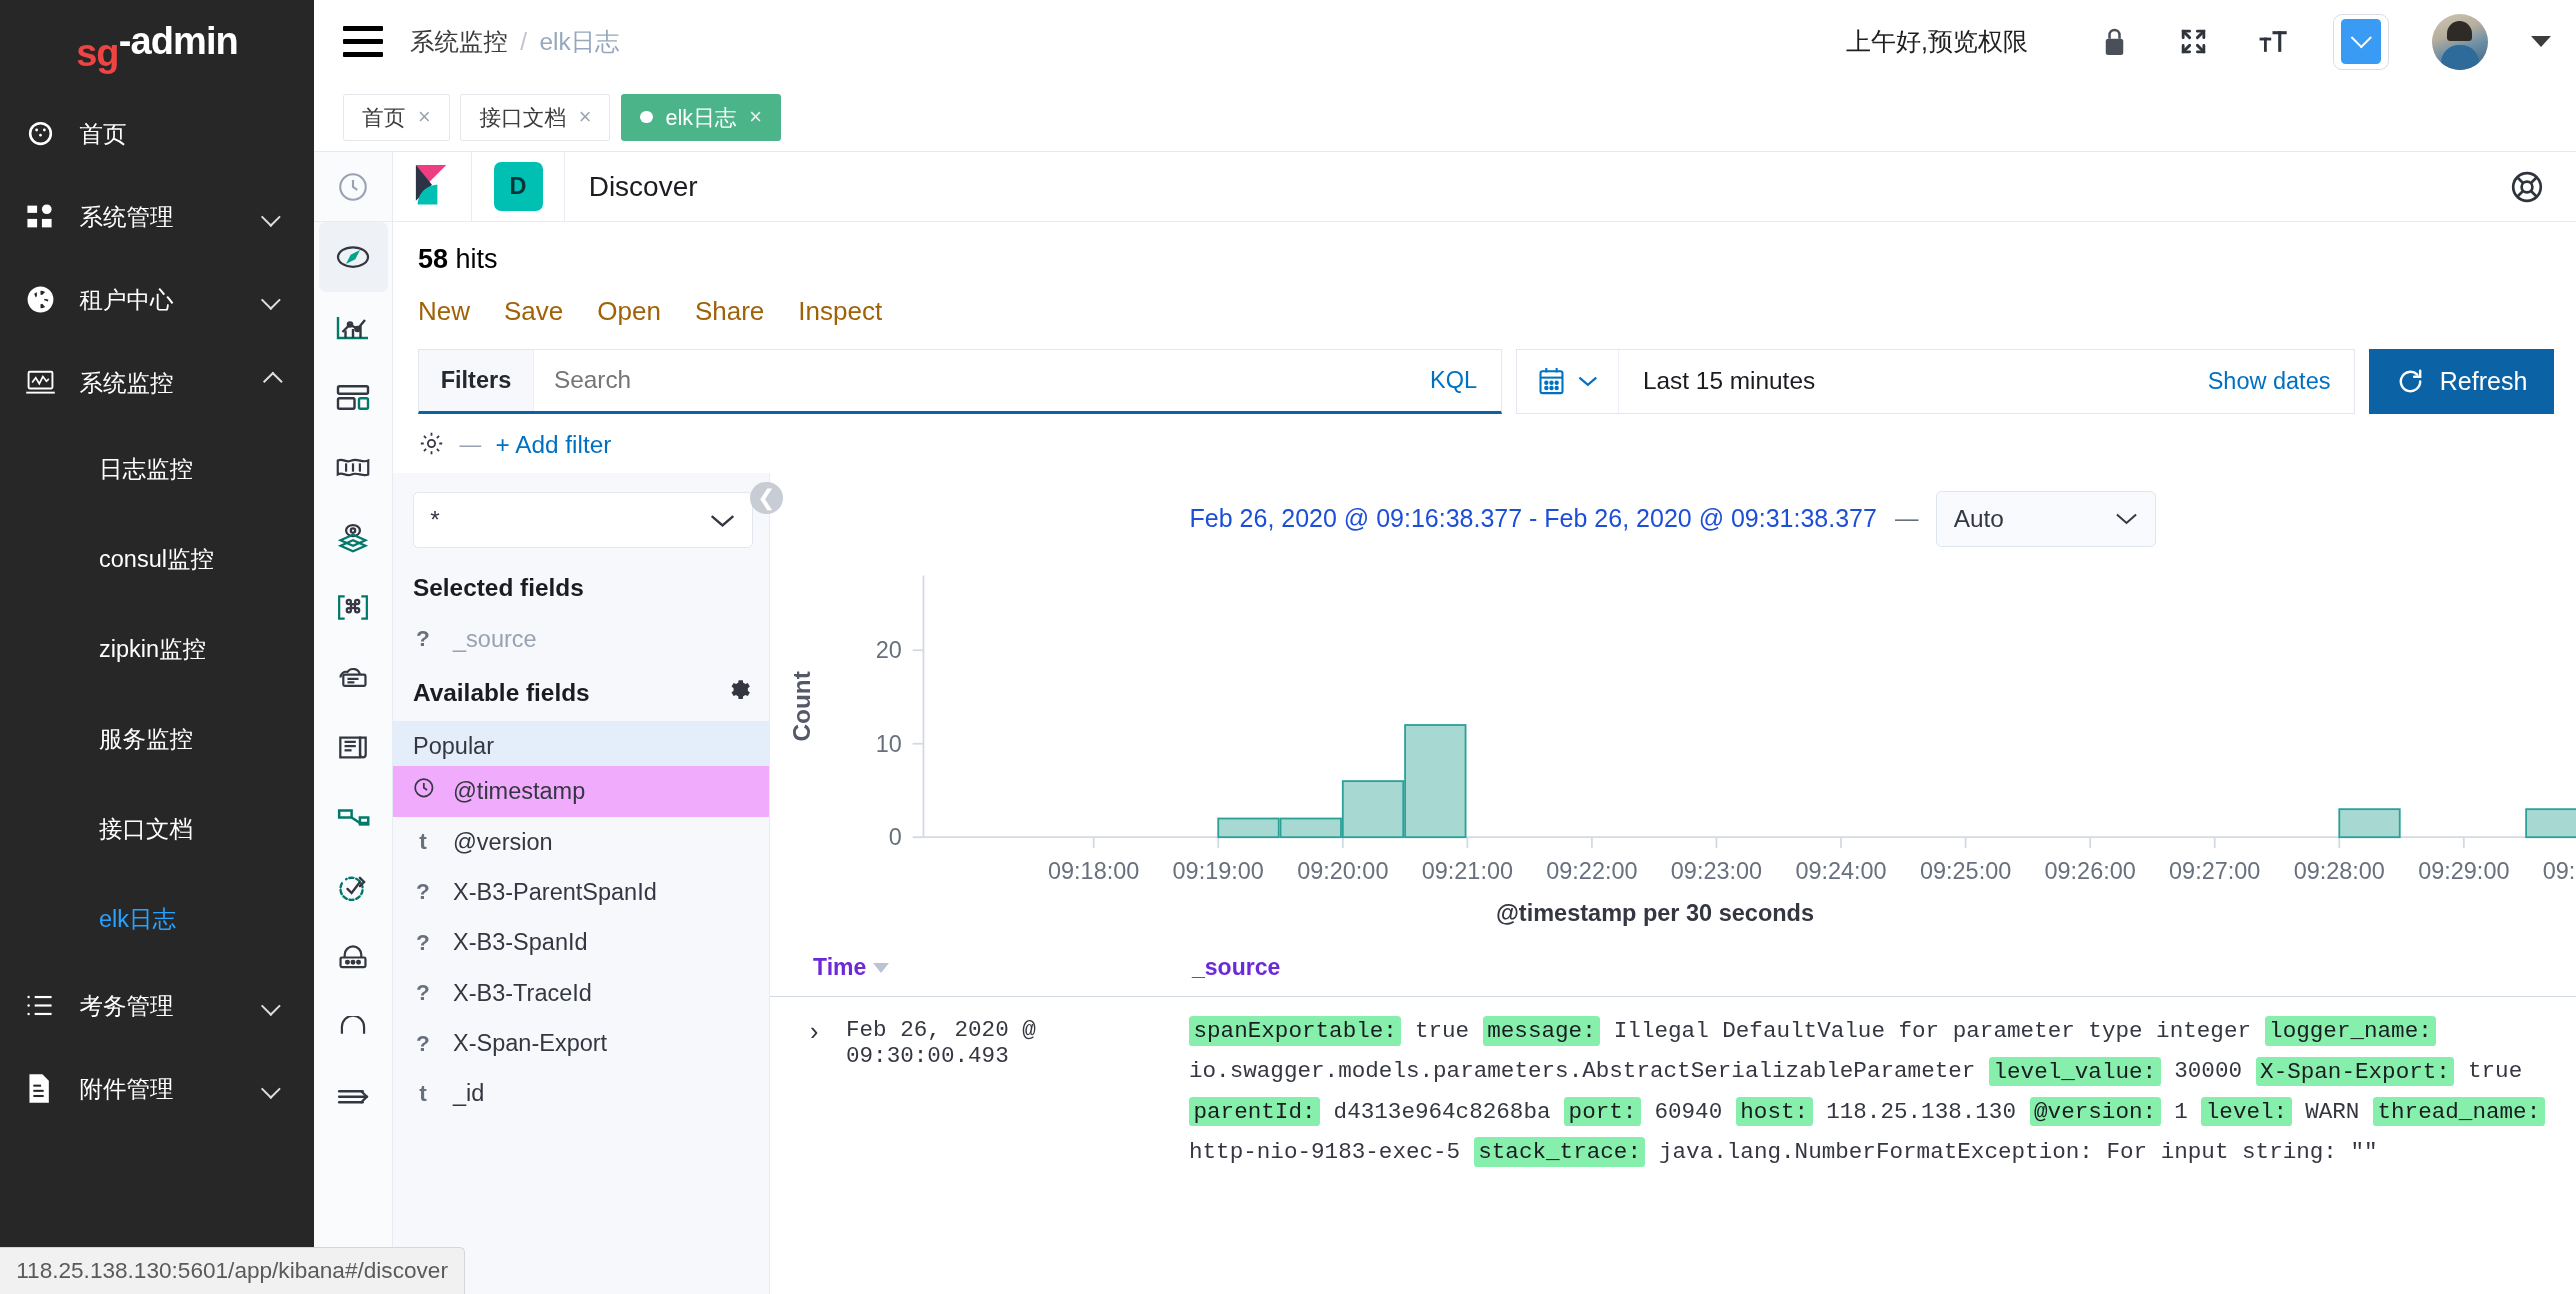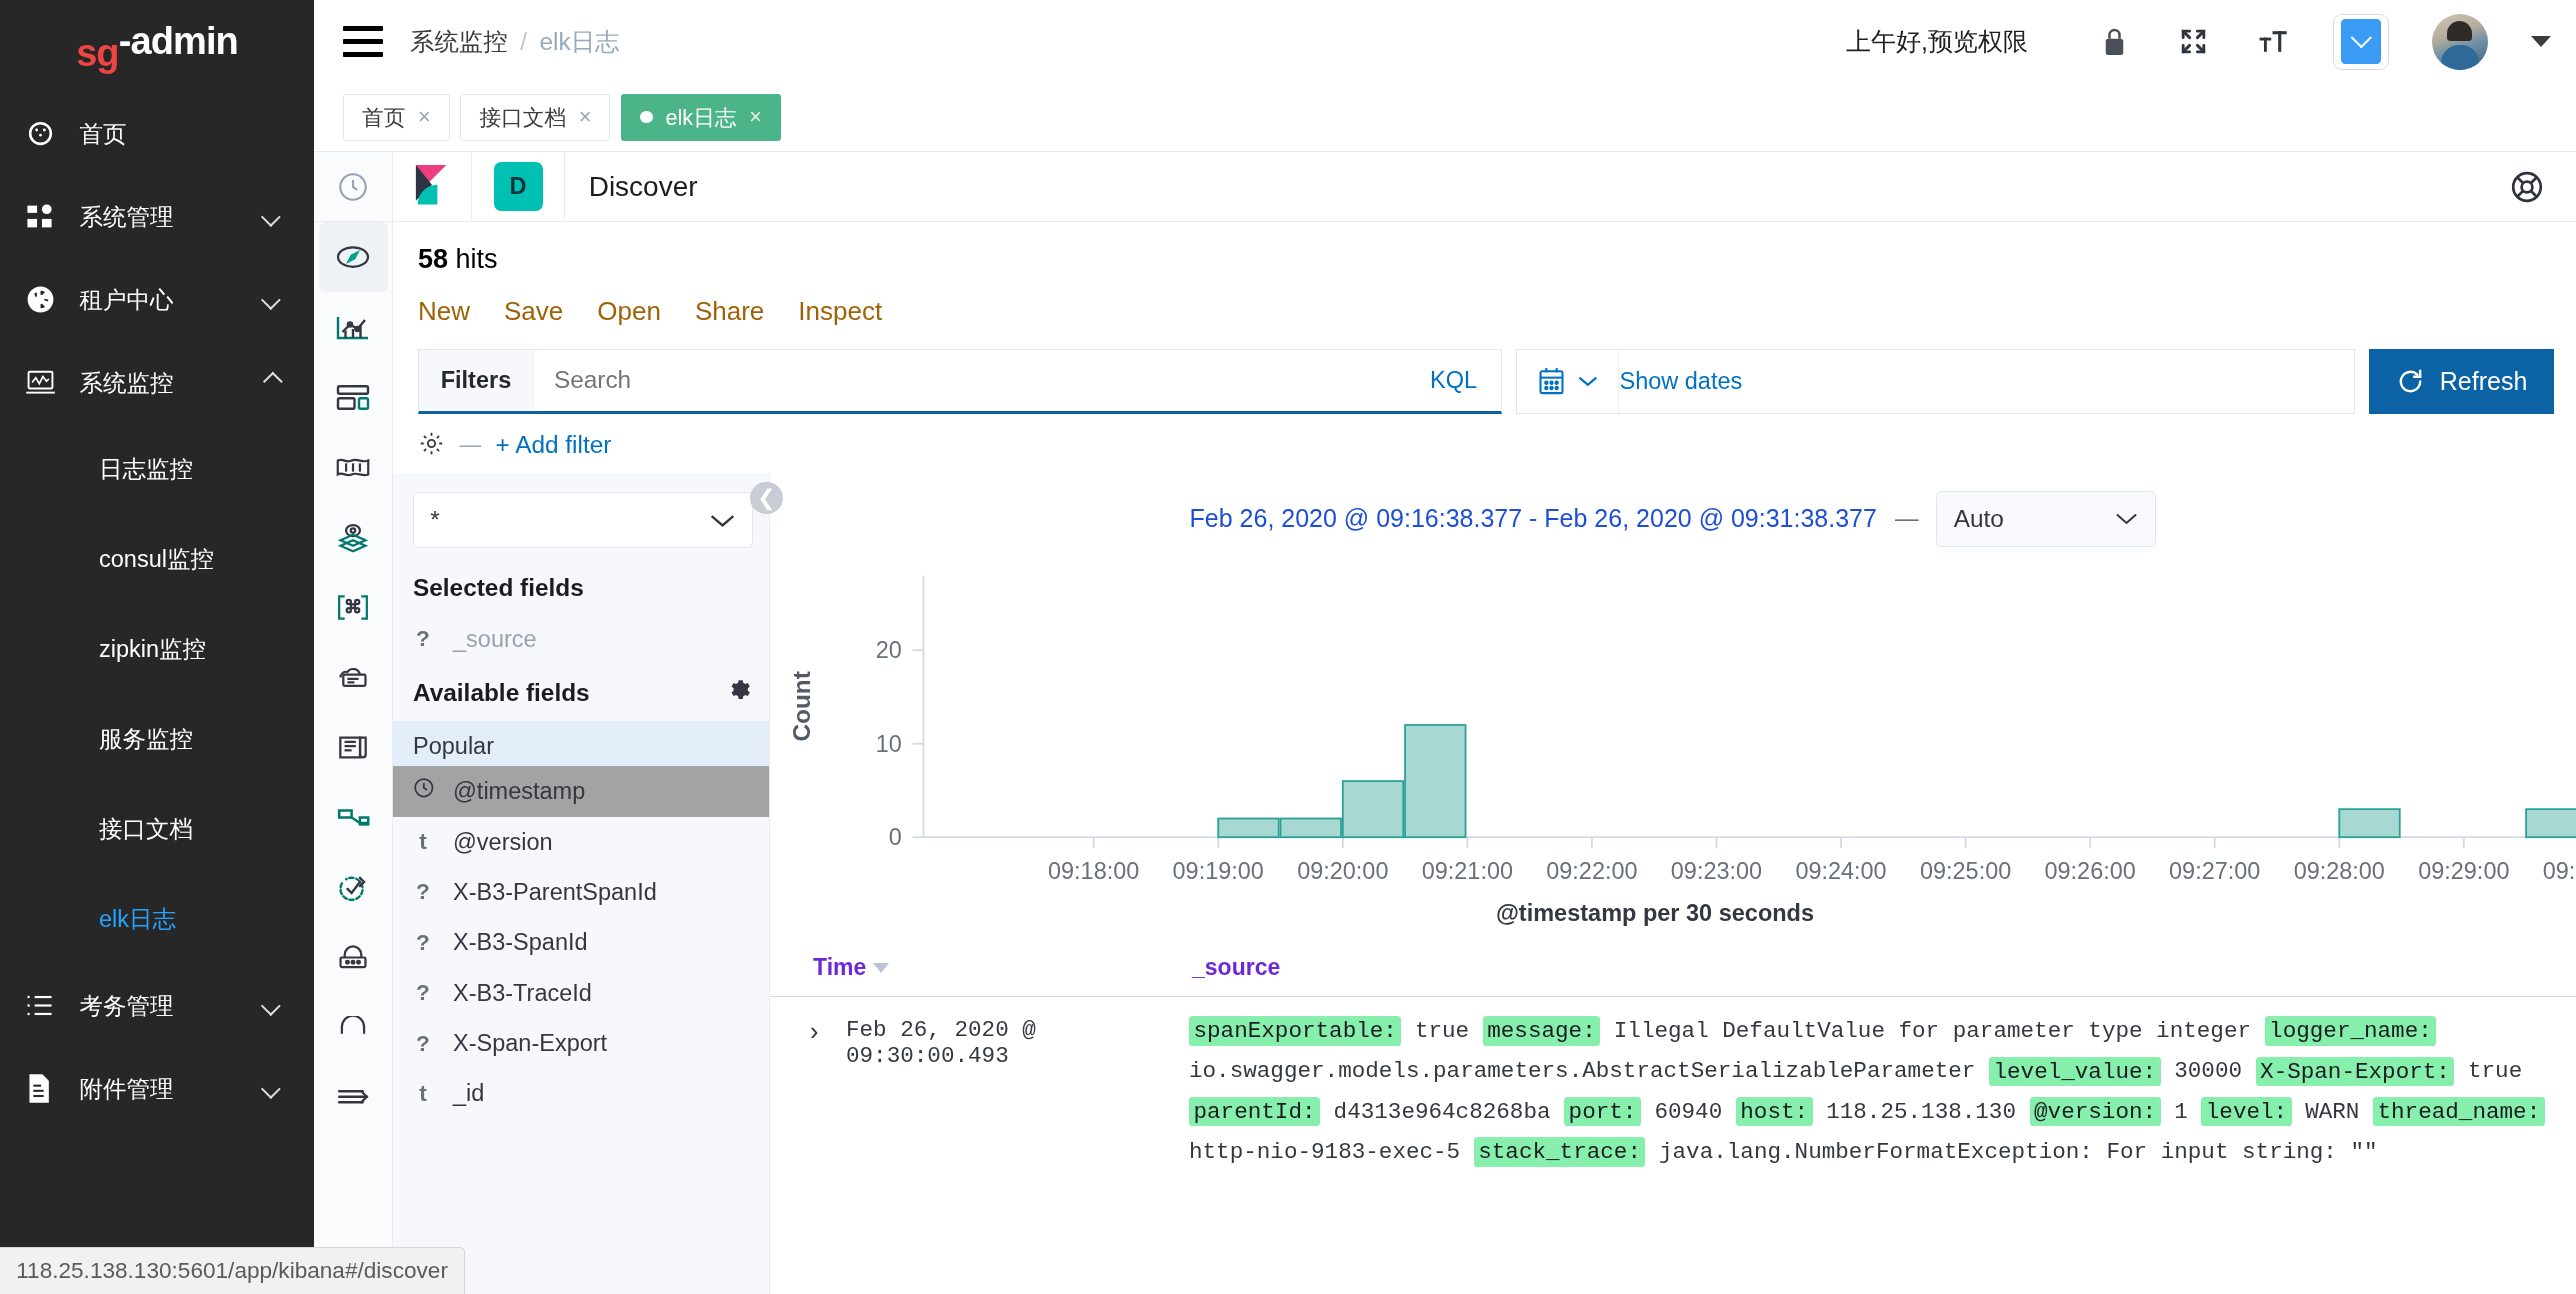--- a/index.html
+++ b/index.html
@@ -184,21 +184,21 @@
   .idxsel .v { flex: 1; font-size: 24.4px; color: #343741; }
   .fhdr { font-size: 24.4px; font-weight: 700; color: #1a1c21; padding: 12.6px 18px 12.6px 20px;
      display: flex; align-items: center; }
   .fhdr .gear { margin-left: auto; }
   .frow { display: flex; align-items: center; gap: 20px; padding: 11.7px 20px; font-size: 23.5px; cursor: pointer; }
   .frow .ft { width: 20px; text-align: center; color: #69707d; font-weight: 700; font-size: 22.6px; }
   .frow .fn { color: #343741; }
   .frow.dim .fn { color: #98a2b3; }
   .popular-block { background: #e3eefa; }
   .popular-block .plabel { font-size: 23.5px; color: #343741; padding: 12.6px 20px 5.4px 20px; }
-  .frow.sel { background: #a3a3a3; }
+  .frow.sel { background: #f0abfc; }
 
   .rightpane { flex: 1; min-width: 0; display: flex; flex-direction: column; position: relative; }
   .collapser {
     position: absolute; left: -20px; top: 9px; width: 32.5px; height: 32.5px; border-radius: 50%;
     background: #c8ccd4; color: #fff; display: flex; align-items: center; justify-content: center;
     font-size: 21.7px; cursor: pointer; z-index: 5;
   }
   .charthead { display: flex; align-items: center; justify-content: center; gap: 18px; padding: 18px 0 5.4px 0; }
   .charthead .rng { font-size: 25px; color: #1d4ed8; }
   .charthead .dash2 { color: #69707d; font-size: 23.5px; }
@@ -578,20 +578,21 @@
                   <circle cx="11" cy="13" r=".9" fill="#0071c2"></circle>
                   <circle cx="15" cy="13" r=".9" fill="#0071c2"></circle>
                   <circle cx="7" cy="17" r=".9" fill="#0071c2"></circle>
                   <circle cx="11" cy="17" r=".9" fill="#0071c2"></circle>
                   <circle cx="15" cy="17" r=".9" fill="#0071c2"></circle>
                 </svg>
               <svg width="21.7" height="14.4" viewBox="0 0 18 12" fill="none" stroke="#0071c2" stroke-width="1.8">
                   <path d="M2 3l7 6 7-6"></path>
                 </svg>
             </div>
+            <div class="dtext">Last 15 minutes</div>
             <div class="showdates">Show dates</div>
           </div>
 
           <div class="refresh">
             <svg width="29" height="29" viewBox="0 0 24 24" fill="none" stroke="#fff" stroke-width="2" stroke-linecap="round">
                 <path d="M20 12a8 8 0 1 1-2.4-5.7"></path>
                 <path d="M20 3v5h-5"></path>
               </svg>
             <span>Refresh</span>
           </div>

